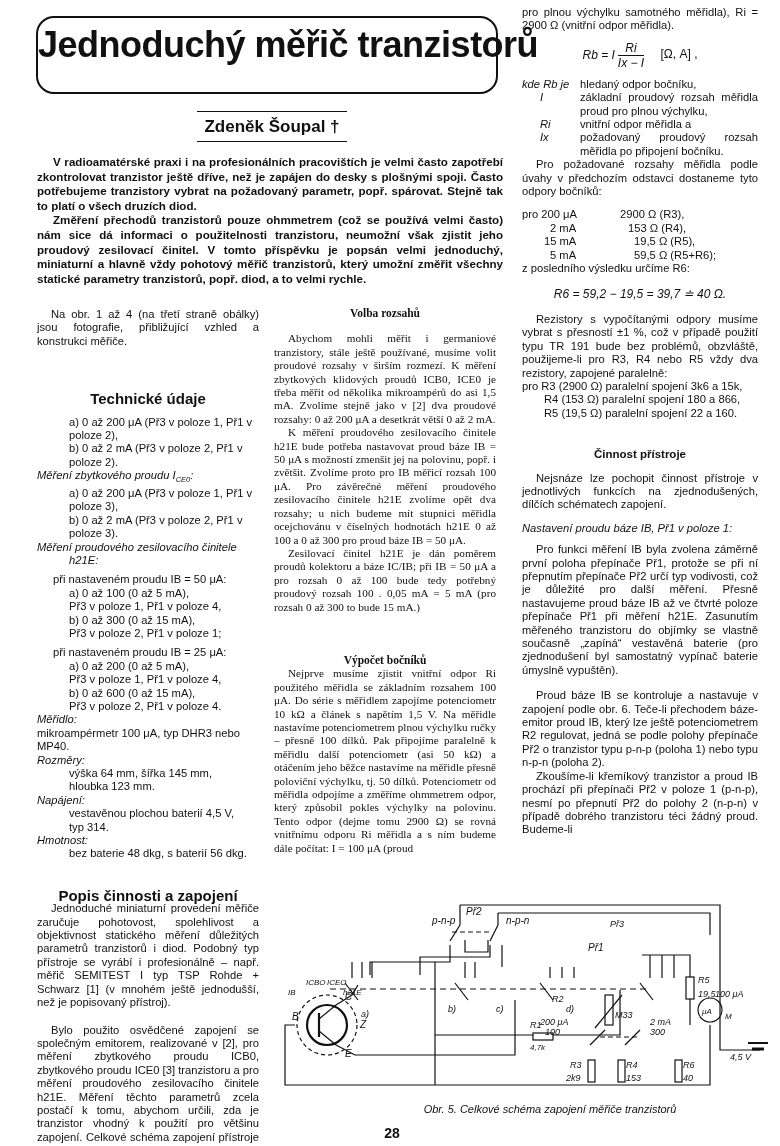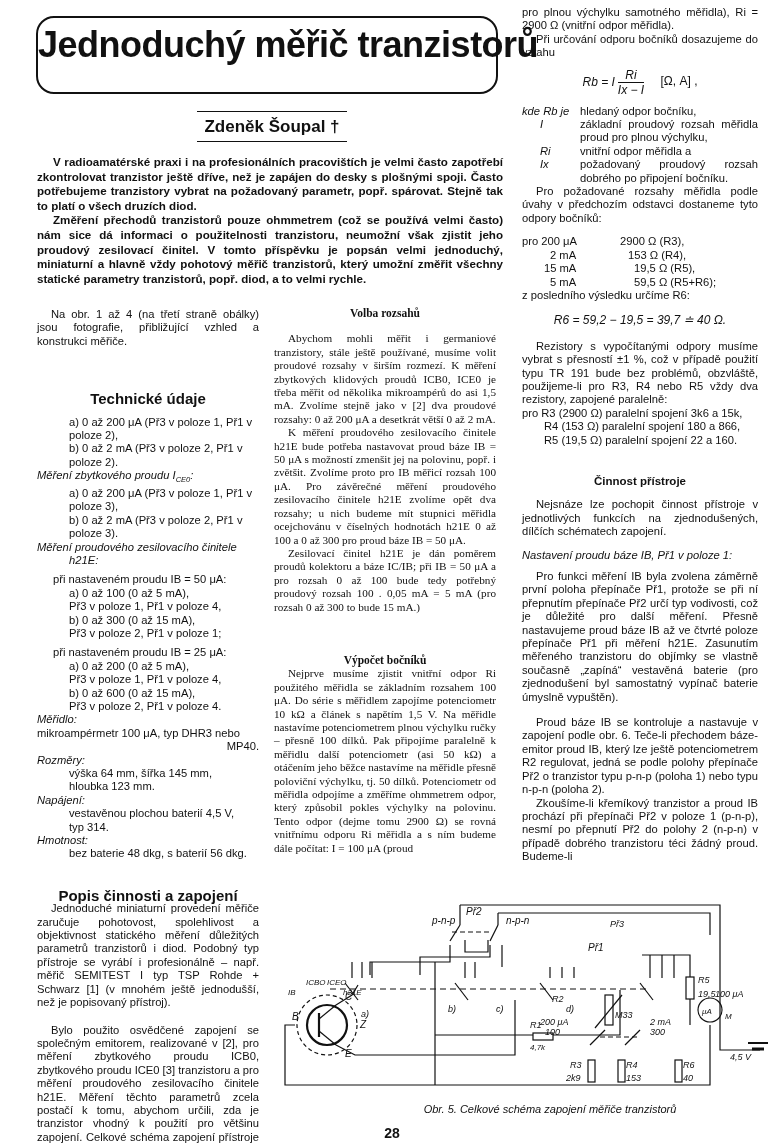--- a/index.html
+++ b/index.html
@@ -13,21 +13,21 @@
   .lead p{margin:0;text-indent:16px;}
   .col{font-size:11.2px;line-height:13.4px;text-align:justify;}
   .col p{margin:0;text-indent:14px;}
   .col p.ni{text-indent:0;}
   .h2{font-weight:bold;font-size:15px;text-align:center;}
   .h3{font-weight:bold;font-size:11.5px;text-align:center;}
   .it{font-style:italic;}
   .ind1{padding-left:32px;}
   .ind3{padding-left:16px;}
   .spec-line{margin:0;text-align:left;}
-  .right{text-align:right;}
+  .right{text-align:left;}
   .formula{font-style:italic;font-size:12px;text-align:center;}
   .frac{display:inline-block;vertical-align:middle;text-align:center;margin:0 3px;}
   .frac span{display:block;line-height:14px;}
   .frac .num{border-bottom:1px solid #111;padding:0 3px;}
   .defs td{vertical-align:top;padding:0;font-size:11.2px;line-height:13.4px;}
   .vals td{padding:0;font-size:11.2px;line-height:13.4px;}
   .caption{left:340px;top:1103px;width:420px;text-align:center;font-style:italic;font-size:11px;}
   .pagenum{left:372px;top:1125px;width:40px;text-align:center;font-weight:bold;font-size:14px;}
   svg text{font-family:"Liberation Sans",sans-serif;font-style:italic;fill:#111;}
   sub{font-size:7.5px;}
@@ -90,42 +90,41 @@
   <div class="h3" style="margin-bottom:12px;">Volba rozsahů</div>
   <p>Abychom mohli měřit i germaniové tranzistory, stále ještě používané, musíme volit proudové rozsahy v širším rozmezí. K měření zbytkových klidových proudů ICB0, ICE0 je třeba měřit od několika mikroampérů do asi 1,5 mA. Zvolíme stejně jako v [2] dva proudové rozsahy: 0 až 200 μA a desetkrát větší 0 až 2 mA.</p>
   <p>K měření proudového zesilovacího činitele h21E bude potřeba nastavovat proud báze IB = 50 μA s možností zmenšit jej na polovinu, popř. i zvětšit. Zvolíme proto pro IB měřicí rozsah 100 μA. Pro závěrečné měření proudového zesilovacího činitele h21E zvolíme opět dva rozsahy; u nich budeme mít stupnici měřidla ocejchovánu v číselných hodnotách h21E 0 až 100 a 0 až 300 pro proud báze IB = 50 μA.</p>
   <p>Zesilovací činitel h21E je dán poměrem proudů kolektoru a báze IC/IB; při IB = 50 μA a pro rozsah 0 až 100 bude tedy potřebný proudový rozsah 100 . 0,05 mA = 5 mA (pro rozsah 0 až 300 to bude 15 mA.)</p>
   <div class="h3" style="margin-top:40px;margin-bottom:0;">Výpočet bočníků</div>
   <p>Nejprve musíme zjistit vnitřní odpor Ri použitého měřidla se základním rozsahem 100 μA. Do série s měřidlem zapojíme potenciometr 10 kΩ a článek s napětím 1,5 V. Na měřidle nastavíme potenciometrem plnou výchylku ručky – přesně 100 dílků. Pak připojíme paralelně k měřidlu další potenciometr (asi 50 kΩ) a otáčením jeho běžce nastavíme na měřidle přesně poloviční výchylku, tj. 50 dílků. Potenciometr od měřidla odpojíme a změříme ohmmetrem odpor, který způsobil pokles výchylky na polovinu. Tento odpor (dejme tomu 2900 Ω) se rovná vnitřnímu odporu Ri měřidla a s ním budeme dále počítat: I = 100 μA (proud</p>
 </div>
 
 <div class="abs col" style="left:522px;top:6px;width:236px;">
   <p class="ni">pro plnou výchylku samotného měřidla), Ri = 2900 Ω (vnitřní odpor měřidla).</p>
-  <p>Při určování odporu bočníků dosazujeme do vztahu</p>
   <div class="formula" style="margin:8px 0 8px 0;">
     <span>Rb = I</span><span class="frac"><span class="num">Ri</span><span>Ix − I</span></span>
     <span style="font-style:normal;margin-left:10px">[Ω, A] ,</span>
   </div>
   <table class="defs" cellspacing="0">
     <tbody>
         <tr>
           <td style="width:58px;font-style:italic">kde Rb je</td>
           <td>hledaný odpor bočníku,</td>
         </tr>
     <tr>
           <td style="font-style:italic;padding-left:18px">I</td>
           <td>základní proudový rozsah měřidla proud pro plnou výchylku,</td>
         </tr>
     <tr>
           <td style="font-style:italic;padding-left:18px">Ri</td>
           <td>vnitřní odpor měřidla a</td>
         </tr>
     <tr>
           <td style="font-style:italic;padding-left:18px">Ix</td>
-          <td>požadovaný proudový rozsah dobrého po připojení bočníku.</td>
+          <td>požadovaný proudový rozsah měřidla po připojení bočníku.</td>
         </tr>
   </tbody>
     </table>
   <p>Pro požadované rozsahy měřidla podle úvahy v předchozím odstavci dostaneme tyto odpory bočníků:</p>
   <table class="vals" cellspacing="0" style="margin-top:10px">
     <tbody>
         <tr>
           <td style="width:98px">pro 200 μA</td>
           <td>2900 Ω (R3),</td>
         </tr>

